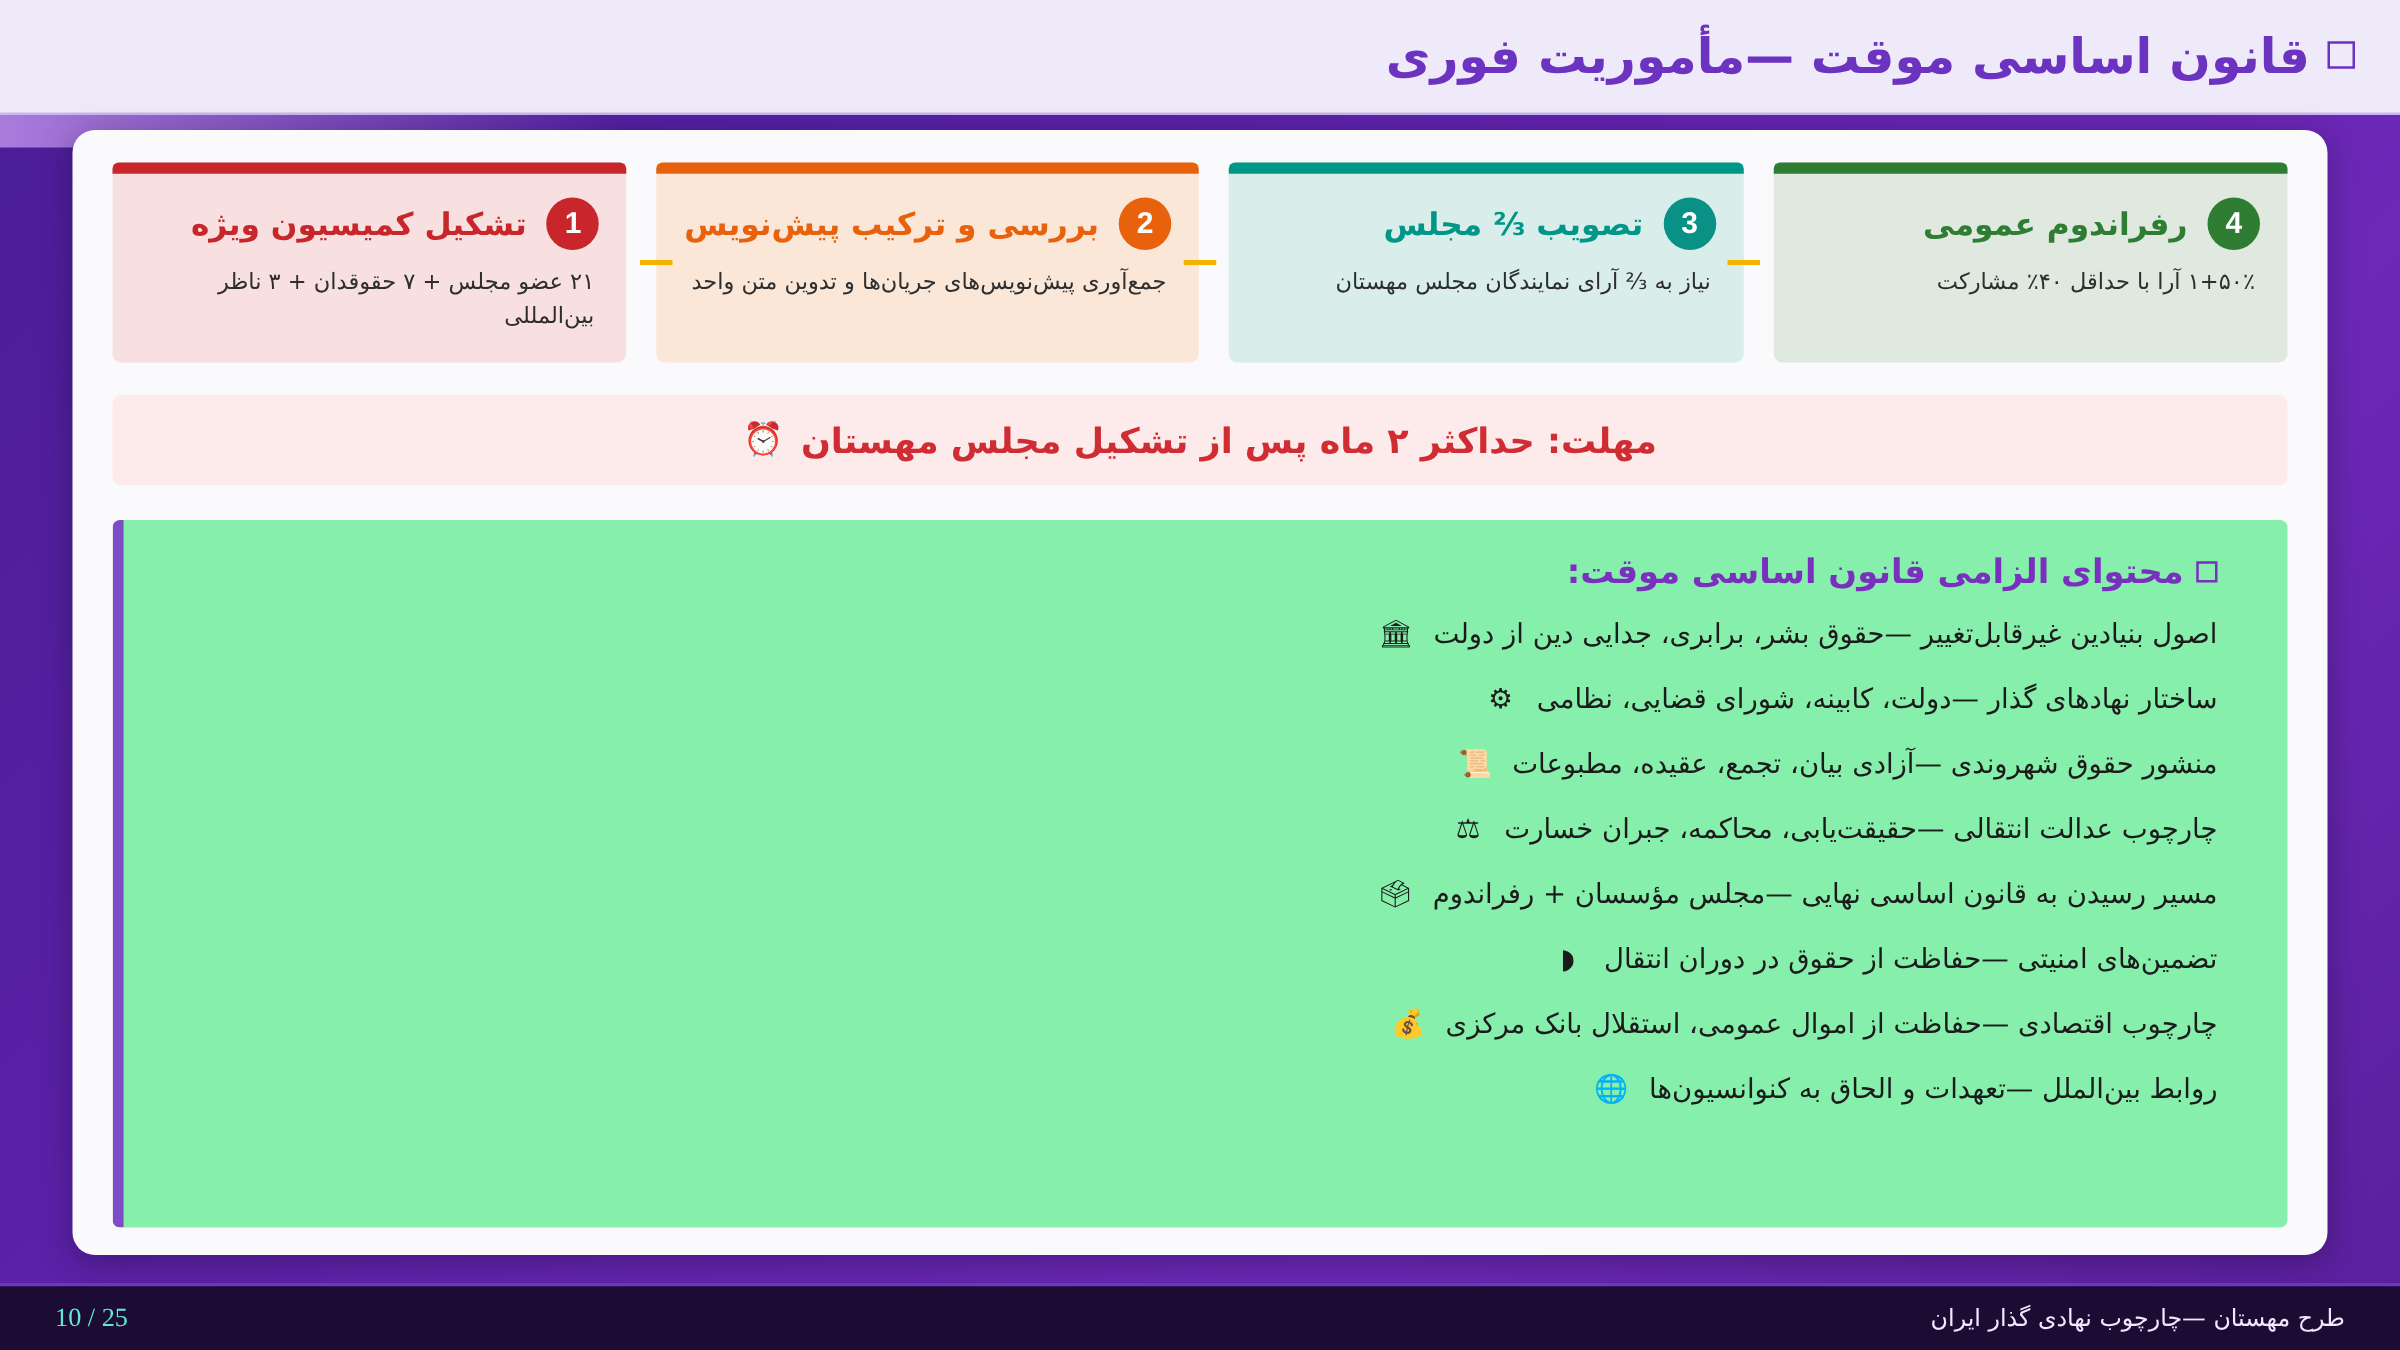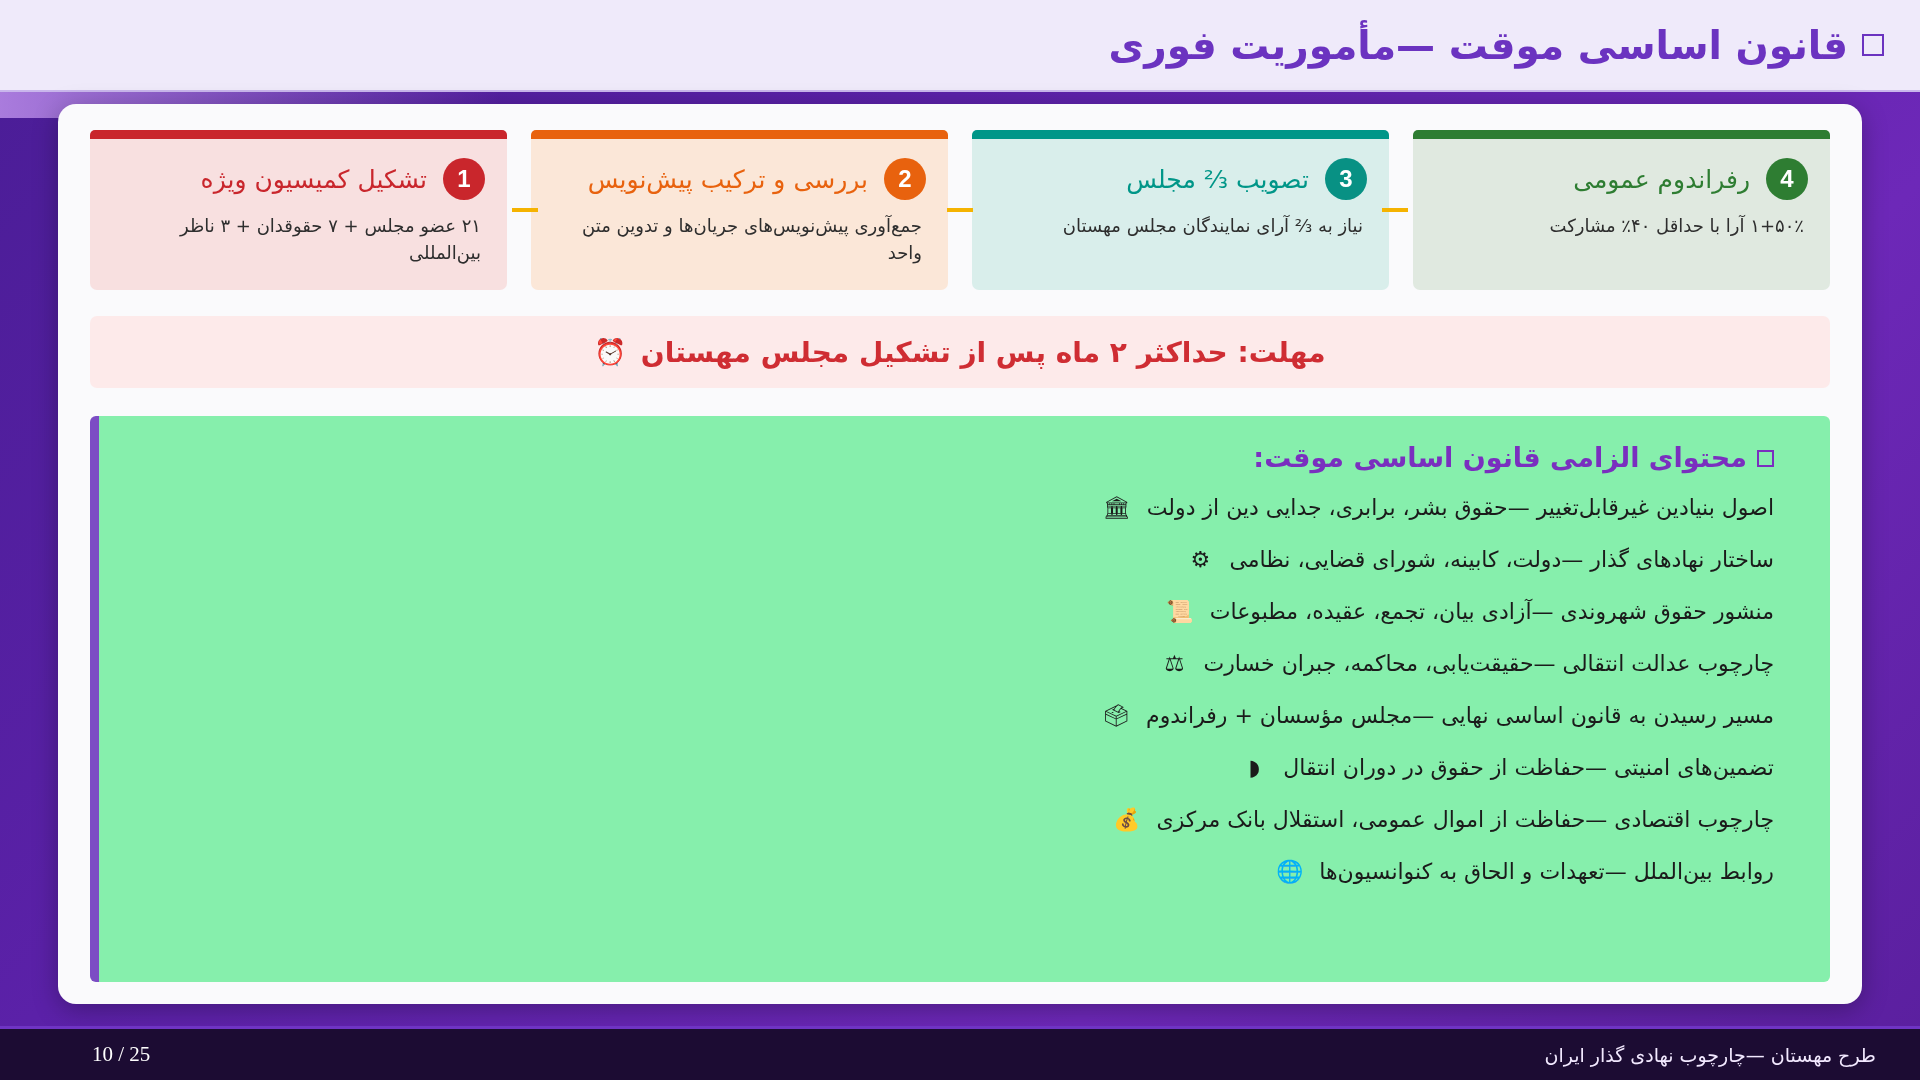--- a/index.html
+++ b/index.html
@@ -112,21 +112,21 @@
     color: #fff;
     font-size: 24px;
     font-weight: bold;
     display: flex;
     align-items: center;
     justify-content: center;
     font-family: "Liberation Sans", sans-serif;
   }
   .step-title {
     font-size: 25px;
-    font-weight: normal;
+    font-weight: bold;
     white-space: nowrap;
   }
   .step-desc {
     font-size: 18px;
     color: #2e2e2e;
     line-height: 1.5;
     text-align: right;
     padding: 0 4px;
   }
   
@@ -245,25 +245,24 @@
     width: 1920px;
     height: 54px;
     background: #1c0c33;
     display: flex;
     align-items: center;
     justify-content: space-between;
     padding: 0 44px;
     border-top: 3px solid #6f34c4;
   }
   .footer-left {
-    color: #ffffff;
+    color: #5eead4;
     font-size: 21px;
     font-family: "Liberation Serif", serif;
     direction: ltr;
-    margin-left: 48px;
   }
   .footer-right {
     color: #f2e9ff;
     font-size: 19px;
     white-space: nowrap;
   }
 </style>
 </head>
 <body>
 

